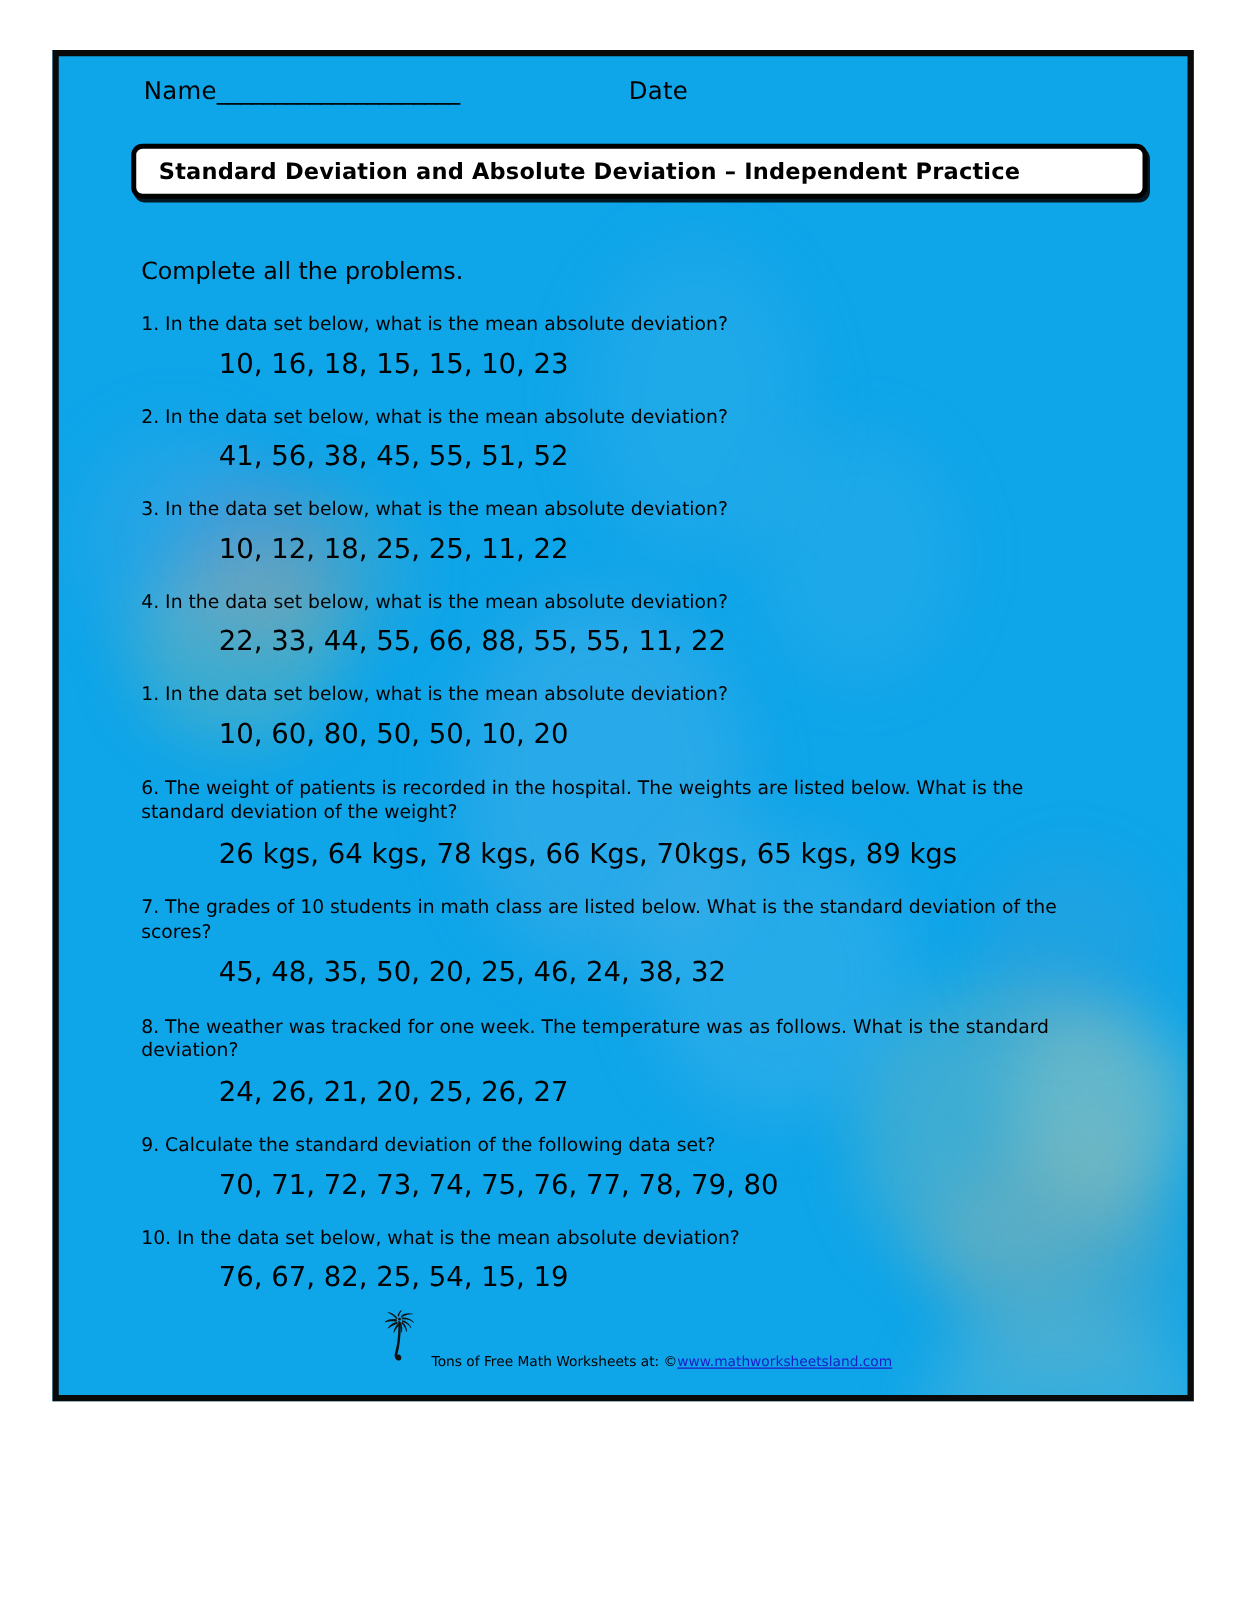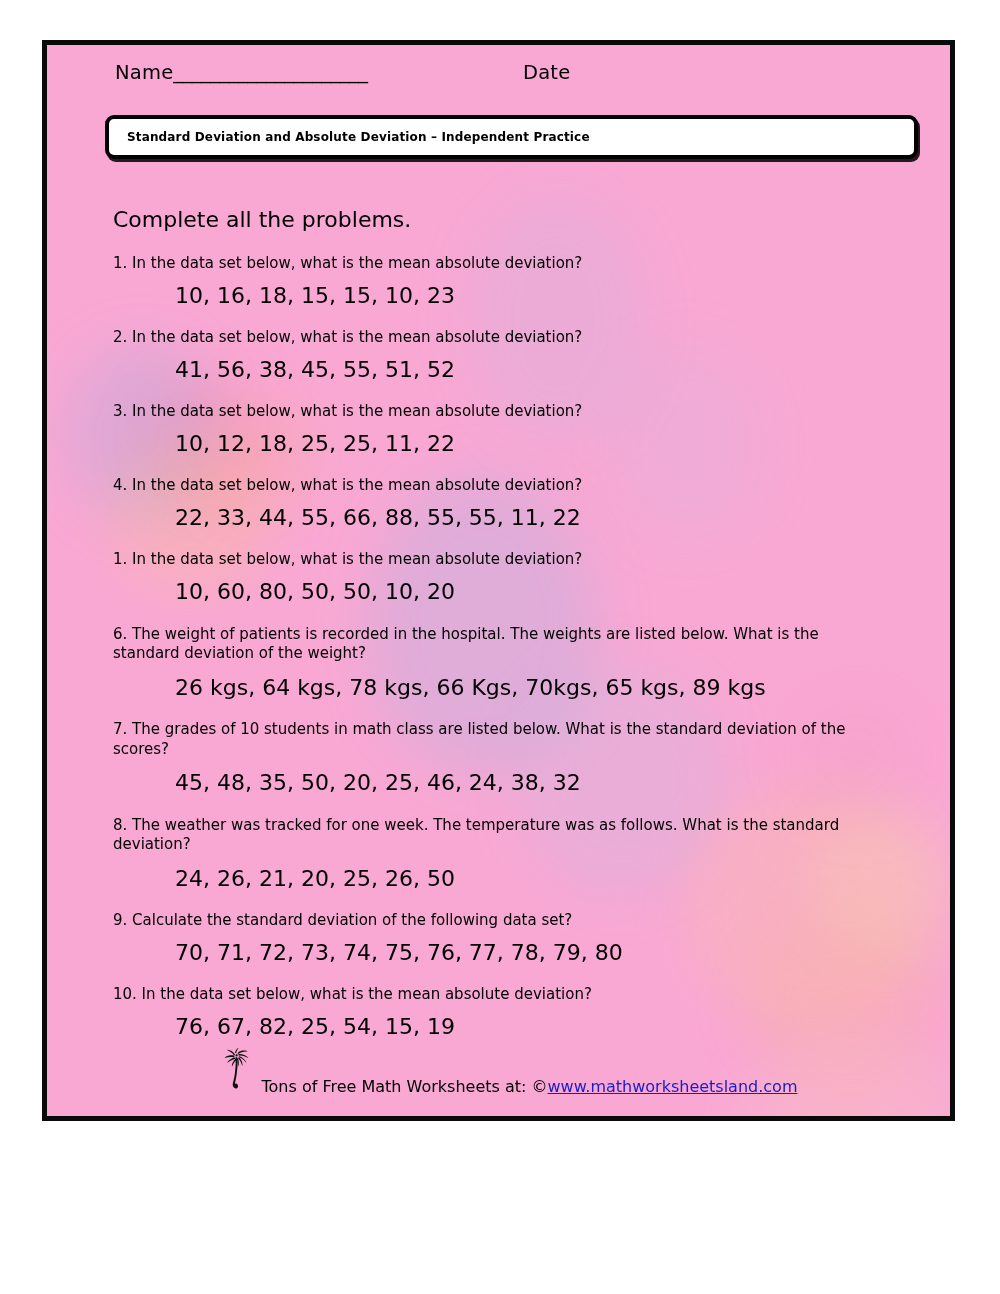--- a/index.html
+++ b/index.html
@@ -19,21 +19,21 @@
 
   
   .page-frame {
     position: absolute;
     left: 42px;
     top: 40px;
     width: 913px;
     height: 1081px;
     box-sizing: border-box;
     border: 5px solid #0a0a0a;
-    background: #f9a8d4;
+    background: #0ea5e9;
     overflow: hidden;
   }
 
   
   .watermark-layer {
     position: absolute;
     inset: 0;
     pointer-events: none;
     z-index: 0;
   }
@@ -72,21 +72,21 @@
     height: 34px;
   }
   .field-group {
     position: absolute;
     display: flex;
     align-items: baseline;
     font-size: 19.5px;
     white-space: nowrap;
   }
   .field-name  { left: 0px; }
-  .field-date  { left: 408px; }
+  .field-date  { left: 388px; }
   .field-label { letter-spacing: 0.2px; }
   .field-rule {
     margin-left: 0;
     letter-spacing: -0.5px;
     font-size: 19.5px;
   }
 
   
   .title-banner {
     position: absolute;
@@ -98,34 +98,34 @@
     border: 4px solid #000000;
     border-radius: 9px;
     background: #ffffff;
     display: flex;
     align-items: center;
     box-shadow: 2px 3px 0 rgba(0,0,0,0.85);
   }
   .title-text {
     padding-left: 18px;
     font-weight: bold;
-    font-size: 12px;
+    font-size: 18px;
     letter-spacing: 0.15px;
     font-family: "DejaVu Sans", sans-serif;
   }
 
   
   .problem-body {
     position: absolute;
     left: 66px;
     top: 160px;
     width: 790px;
   }
   .instruction {
-    font-size: 22px;
+    font-size: 19px;
     line-height: 1.32;
     margin-bottom: 20px;
   }
   .problem {
     margin-bottom: 6px;
   }
   .problem-question {
     font-size: 15px;
     line-height: 1.30;
     margin: 0 0 8px 0;
@@ -150,21 +150,21 @@
     justify-content: center;
     padding-left: 10px;
   }
   .palm-icon {
     width: 34px;
     height: 60px;
     margin-right: 8px;
     display: block;
   }
   .footer-text {
-    font-size: 16px;
+    font-size: 11px;
     font-family: "DejaVu Sans", sans-serif;
     padding-bottom: 6px;
     white-space: nowrap;
   }
   .footer-link {
     color: #1c1cc8;
     text-decoration: underline;
   }
 </style>
 </head>
@@ -238,21 +238,21 @@
         <p class="problem-data">26 kgs, 64 kgs, 78 kgs, 66 Kgs, 70kgs, 65 kgs, 89 kgs</p>
       </div>
 
       <div class="problem two-line">
         <p class="problem-question">7. The grades of 10 students in math class are listed below. What is the standard deviation of the scores?</p>
         <p class="problem-data">45, 48, 35, 50, 20, 25, 46, 24, 38, 32</p>
       </div>
 
       <div class="problem two-line">
         <p class="problem-question">8. The weather was tracked for one week. The temperature was as follows. What is the standard deviation?</p>
-        <p class="problem-data">24, 26, 21, 20, 25, 26, 50</p>
+        <p class="problem-data">24, 26, 21, 20, 25, 26, 27</p>
       </div>
 
       <div class="problem">
         <p class="problem-question">9. Calculate the standard deviation of the following data set?</p>
         <p class="problem-data">70, 71, 72, 73, 74, 75, 76, 77, 78, 79, 80</p>
       </div>
 
       <div class="problem">
         <p class="problem-question">10. In the data set below, what is the mean absolute deviation?</p>
         <p class="problem-data">76, 67, 82, 25, 54, 15, 19</p>

